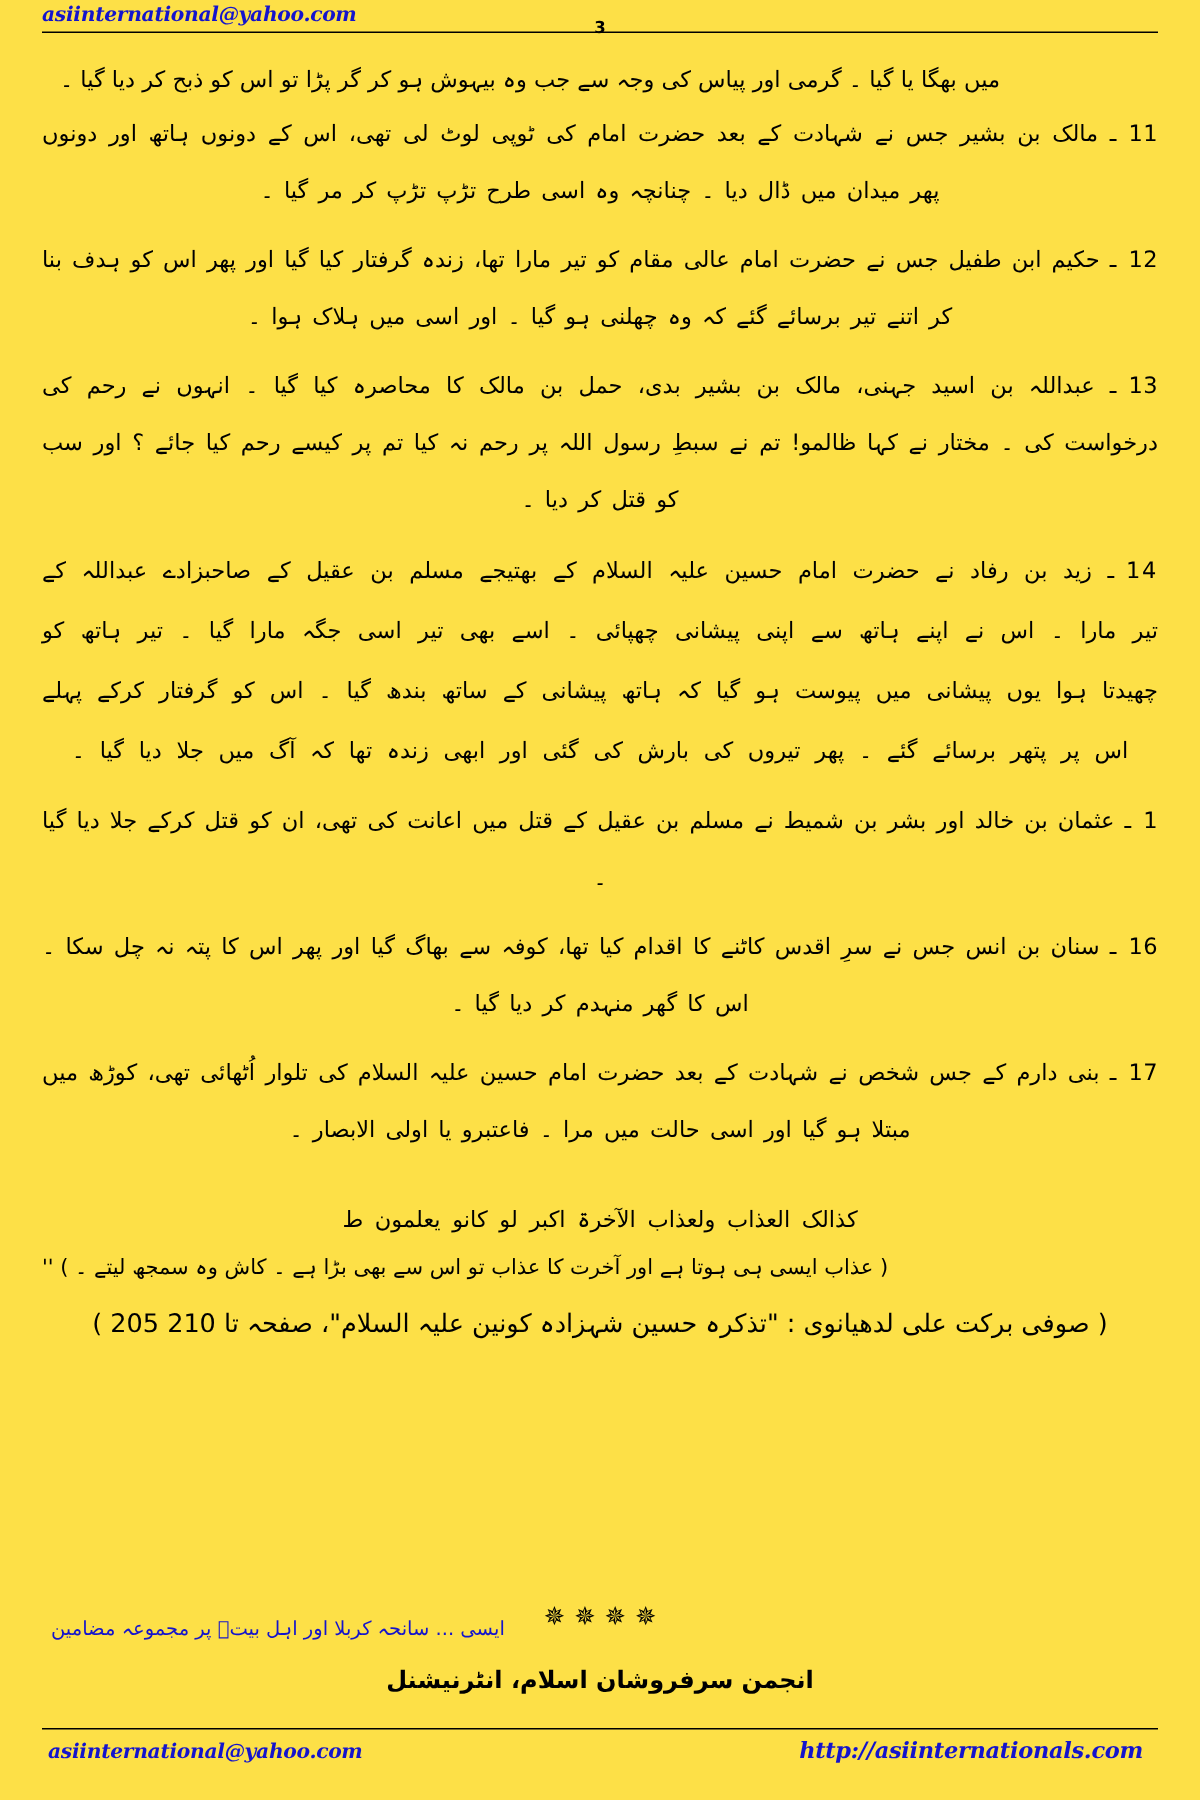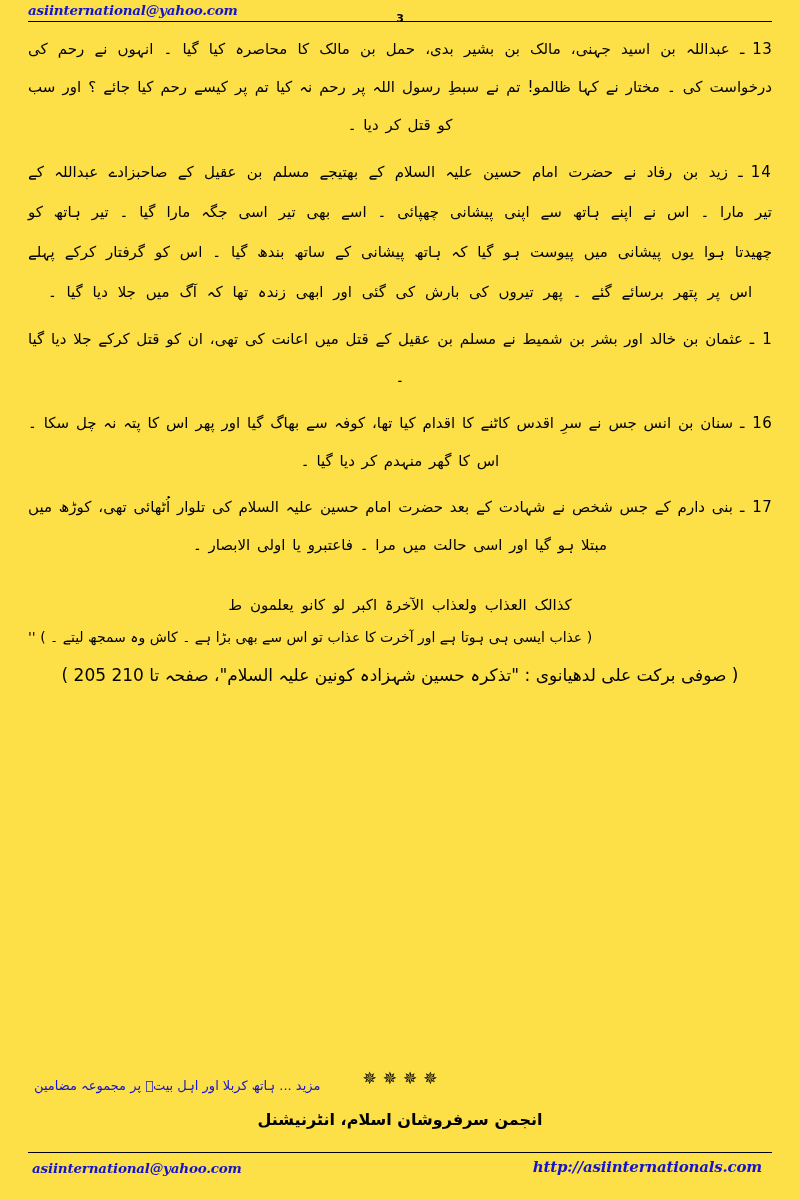--- a/index.html
+++ b/index.html
@@ -251,22 +251,29 @@
 <div class="page">
 
   <div class="header">
     <div class="header-email">asiinternational@yahoo.com</div>
     <div class="header-rule"></div>
   </div>
   <div class="page-number">3</div>
 
   <div class="content">
 
+    <div class="urdu lead-line">میں بھگا یا گیا ۔ گرمی اور پیاس کی وجہ سے جب وہ بیہوش ہو کر گر پڑا تو اس کو ذبح کر دیا گیا ۔</div>
 
     <div id="items-container">
+        <div class="item item-11">
+          <p class="urdu item-body spaced" style="margin: 0px;"><span class="item-num">11</span><span>ـ</span>&nbsp;<span>مالک بن بشیر جس نے شہادت کے بعد حضرت امام کی ٹوپی لوٹ لی تھی، اس کے دونوں ہاتھ اور دونوں پھر میدان میں ڈال دیا ۔ چنانچہ وہ اسی طرح تڑپ تڑپ کر مر گیا ۔</span></p>
+        </div>
+        <div class="item item-12">
+          <p class="urdu item-body spaced" style="margin: 0px;"><span class="item-num">12</span><span>ـ</span>&nbsp;<span>حکیم ابن طفیل جس نے حضرت امام عالی مقام کو تیر مارا تھا، زندہ گرفتار کیا گیا اور پھر اس کو ہدف بنا کر اتنے تیر برسائے گئے کہ وہ چھلنی ہو گیا ۔ اور اسی میں ہلاک ہوا ۔</span></p>
+        </div>
         <div class="item item-13">
           <p class="urdu item-body spaced" style="margin: 0px;"><span class="item-num">13</span><span>ـ</span>&nbsp;<span>عبداللہ بن اسید جہنی، مالک بن بشیر بدی، حمل بن مالک کا محاصرہ کیا گیا ۔ انہوں نے رحم کی درخواست کی ۔ مختار نے کہا ظالمو! تم نے سبطِ رسول اللہ پر رحم نہ کیا تم پر کیسے رحم کیا جائے ؟ اور سب کو قتل کر دیا ۔</span></p>
         </div>
         <div class="item item-14">
           <p class="urdu item-body spaced" style="margin: 0px;"><span class="item-num">14</span><span>ـ</span>&nbsp;<span>زید بن رفاد نے حضرت امام حسین علیہ السلام کے بھتیجے مسلم بن عقیل کے صاحبزادے عبداللہ کے تیر مارا ۔ اس نے اپنے ہاتھ سے اپنی پیشانی چھپائی ۔ اسے بھی تیر اسی جگہ مارا گیا ۔ تیر ہاتھ کو چھیدتا ہوا یوں پیشانی میں پیوست ہو گیا کہ ہاتھ پیشانی کے ساتھ بندھ گیا ۔ اس کو گرفتار کرکے پہلے اس پر پتھر برسائے گئے ۔ پھر تیروں کی بارش کی گئی اور ابھی زندہ تھا کہ آگ میں جلا دیا گیا ۔</span></p>
         </div>
         <div class="item item-15">
           <p class="urdu item-body spaced" style="margin: 0px;"><span class="item-num">1</span><span>ـ</span>&nbsp;<span>عثمان بن خالد اور بشر بن شمیط نے مسلم بن عقیل کے قتل میں اعانت کی تھی، ان کو قتل کرکے جلا دیا گیا ۔</span></p>
         </div>
         <div class="item item-16">
@@ -288,21 +295,21 @@
         <span>"تذکرہ حسین شہزادہ کونین علیہ السلام"،</span>
         <span>صفحہ</span>
         <span class="cite-pages">205 تا 210</span>
         <span>)</span>
       </div>
     </div>
   </div>
 
   <div class="ornament-row" id="ornament-row"><span class="ornament">✵</span><span class="ornament">✵</span><span class="ornament">✵</span><span class="ornament">✵</span></div>
 
-  <div class="promo-line">مزید ... ہاتھ کربلا اور اہل بیتؓ پر مجموعہ مضامین</div>
+  <div class="promo-line">ایسی ... سانحہ کربلا اور اہل بیتؓ پر مجموعہ مضامین</div>
 
   <div class="org-name">انجمن سرفروشان اسلام، انٹرنیشنل</div>
 
   <div class="footer">
     <div class="footer-rule"></div>
     <div class="footer-email">asiinternational@yahoo.com</div>
     <div class="footer-url">http://asiinternationals.com</div>
   </div>
 
 </div>

